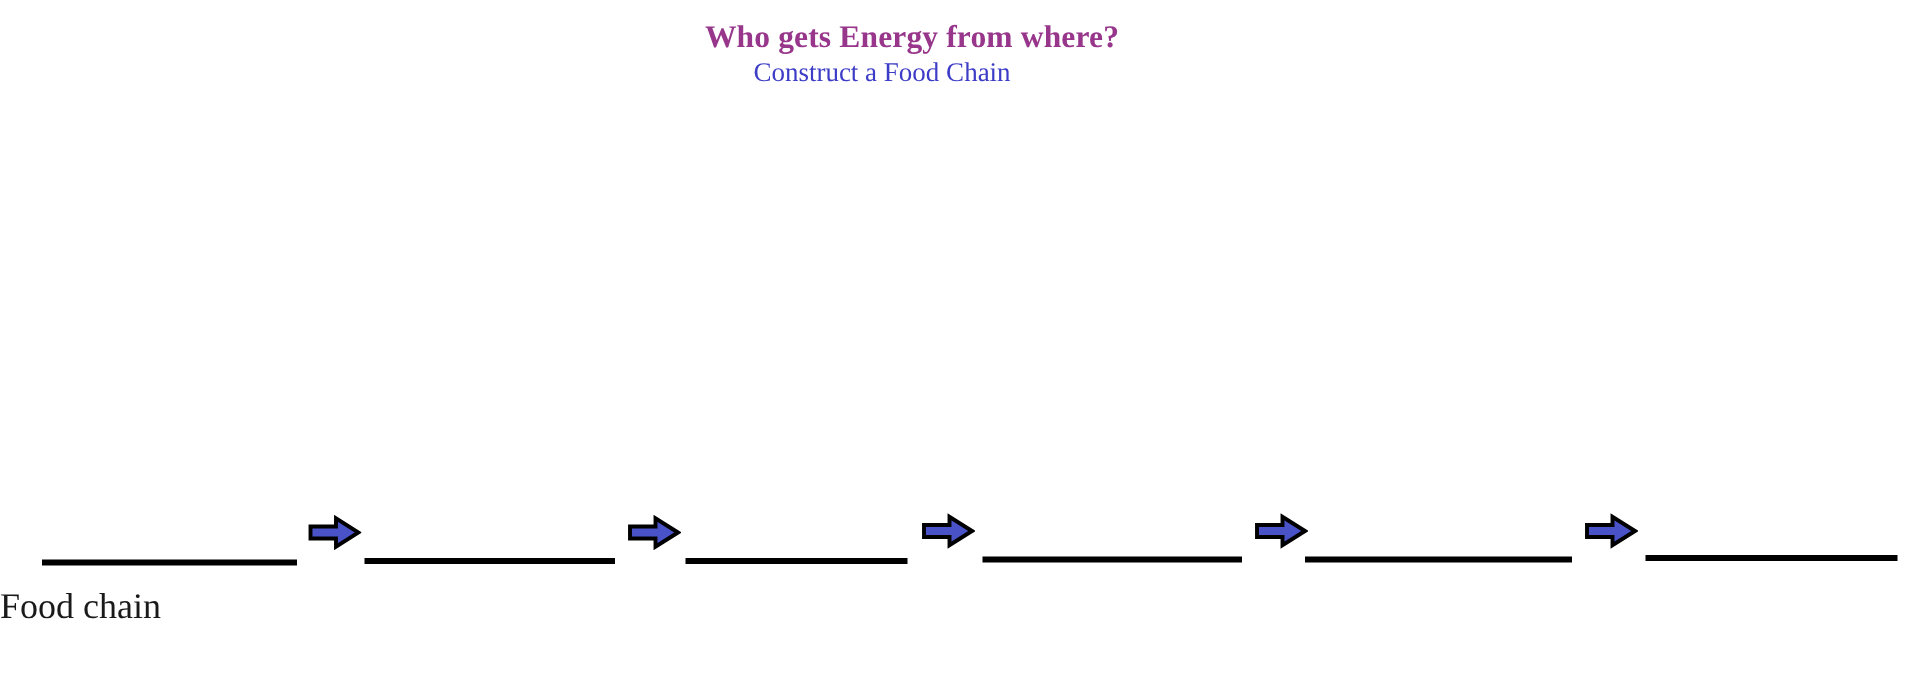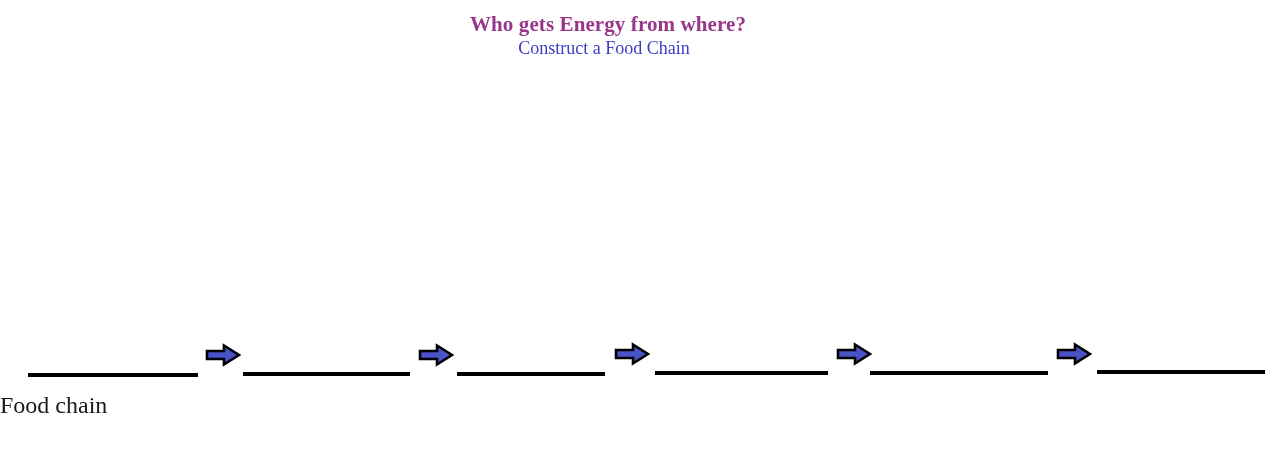--- a/index.html
+++ b/index.html
@@ -43,21 +43,20 @@
     left: 0;
     top: 37px;
     width: 1176px;
     text-align: center;
     font-family: "Liberation Serif", "DejaVu Serif", serif;
     font-size: 18px;
     font-weight: normal;
     line-height: 22px;
     color: #3c3cc6;
     white-space: nowrap;
-    margin-left: 16px;
   }
 
   
   #work-area {
     position: absolute;
     left: 0;
     top: 66px;
     width: 1283px;
     height: 262px;
     background: #ffffff;

